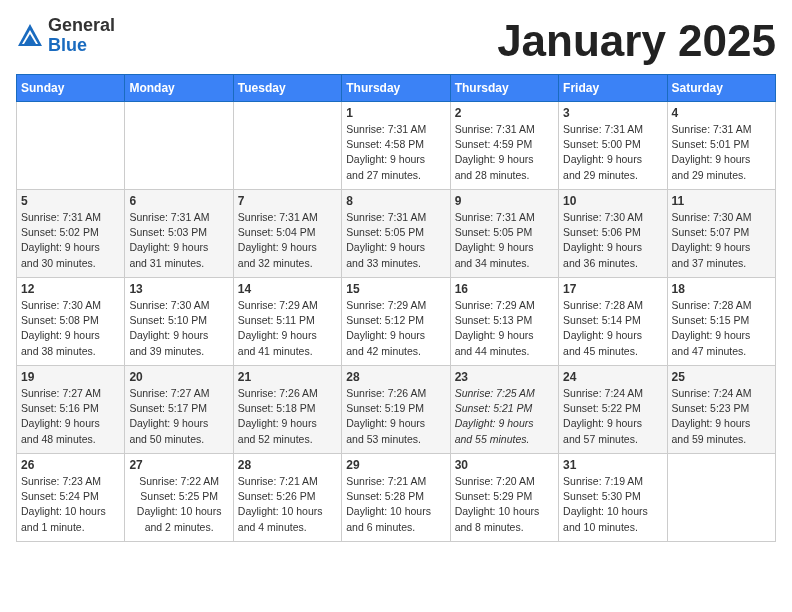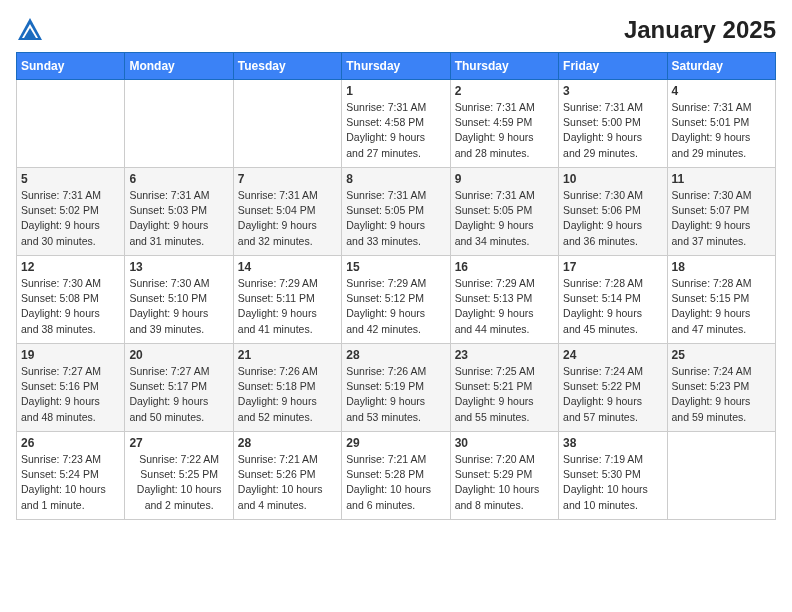--- a/index.html
+++ b/index.html
@@ -29,21 +29,21 @@
     .logo-general { color: #333; }
     .logo-blue { color: #1a6bbf; }
     .logo-icon {
       width: 28px;
       height: 28px;
     }
     .title-block {
       text-align: right;
     }
     .calendar-title {
-      font-size: 24px;
+      font-size: 44px;
       font-weight: bold;
       color: #222;
     }
     .calendar-subtitle {
       font-size: 15px;
       color: #444;
     }
     table {
       width: 100%;
       border-collapse: collapse;
@@ -87,20 +87,24 @@
 </head>
 <body>
 
 <div class="header">
   <div class="logo">
     <svg class="logo-icon" viewBox="0 0 28 28">
       <polygon points="14,2 26,24 2,24" fill="#1a6bbf"></polygon>
       <polygon points="14,8 22,22 6,22" fill="#fff"></polygon>
       <polygon points="14,12 20,22 8,22" fill="#1a6bbf"></polygon>
     </svg>
+    <div class="logo-text">
+      <span class="logo-general">General</span><br>
+      <span class="logo-blue">Blue</span>
+    </div>
   </div>
   <div class="title-block">
     <div class="calendar-title">January 2025</div>
   </div>
 </div>
 
 <table>
   <thead>
     <tr id="header-row">
         <th>Sunday</th>
@@ -272,21 +276,21 @@
         </td>
         <td>
           <span class="day-num">28</span>
           <div class="day-info" style="white-space: pre-line;">Sunrise: 7:26 AM
 Sunset: 5:19 PM
 Daylight: 9 hours
 and 53 minutes.</div>
         </td>
         <td>
           <span class="day-num">23</span>
-          <div class="day-info" style="white-space: pre-line;">Sunrise: 7:25 AM
+          <div class="day-info" style="white-space: pre-line; font-style: italic;">Sunrise: 7:25 AM
 Sunset: 5:21 PM
 Daylight: 9 hours
 and 55 minutes.</div>
         </td>
         <td>
           <span class="day-num">24</span>
           <div class="day-info" style="white-space: pre-line;">Sunrise: 7:24 AM
 Sunset: 5:22 PM
 Daylight: 9 hours
 and 57 minutes.</div>
@@ -329,21 +333,21 @@
 and 6 minutes.</div>
         </td>
         <td>
           <span class="day-num">30</span>
           <div class="day-info" style="white-space: pre-line;">Sunrise: 7:20 AM
 Sunset: 5:29 PM
 Daylight: 10 hours
 and 8 minutes.</div>
         </td>
         <td>
-          <span class="day-num">38</span>
+          <span class="day-num">31</span>
           <div class="day-info" style="white-space: pre-line;">Sunrise: 7:19 AM
 Sunset: 5:30 PM
 Daylight: 10 hours
 and 10 minutes.</div>
         </td>
         <td class="empty-cell"></td>
       </tr>
     </tbody>
 </table>
 

